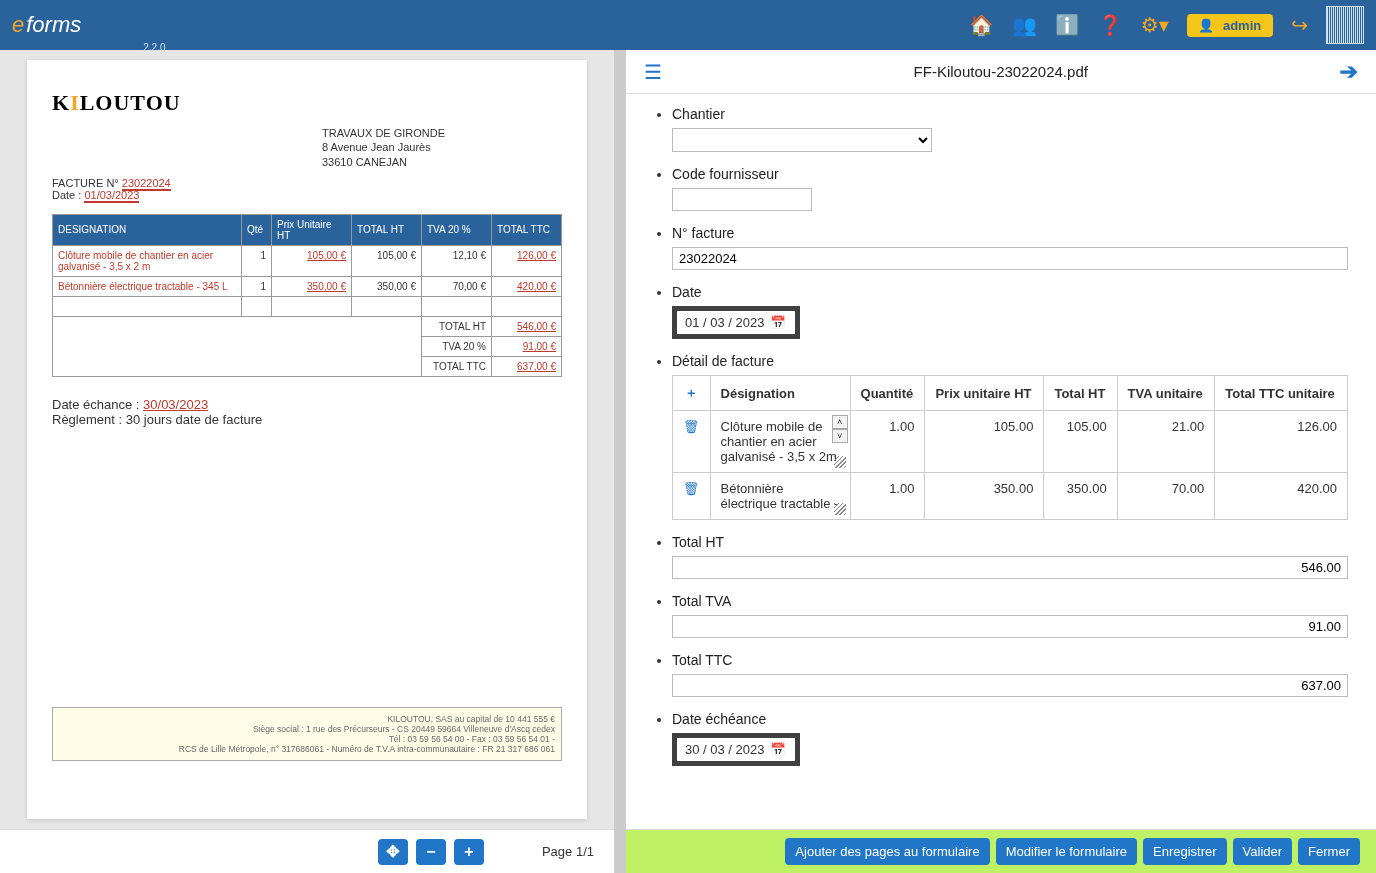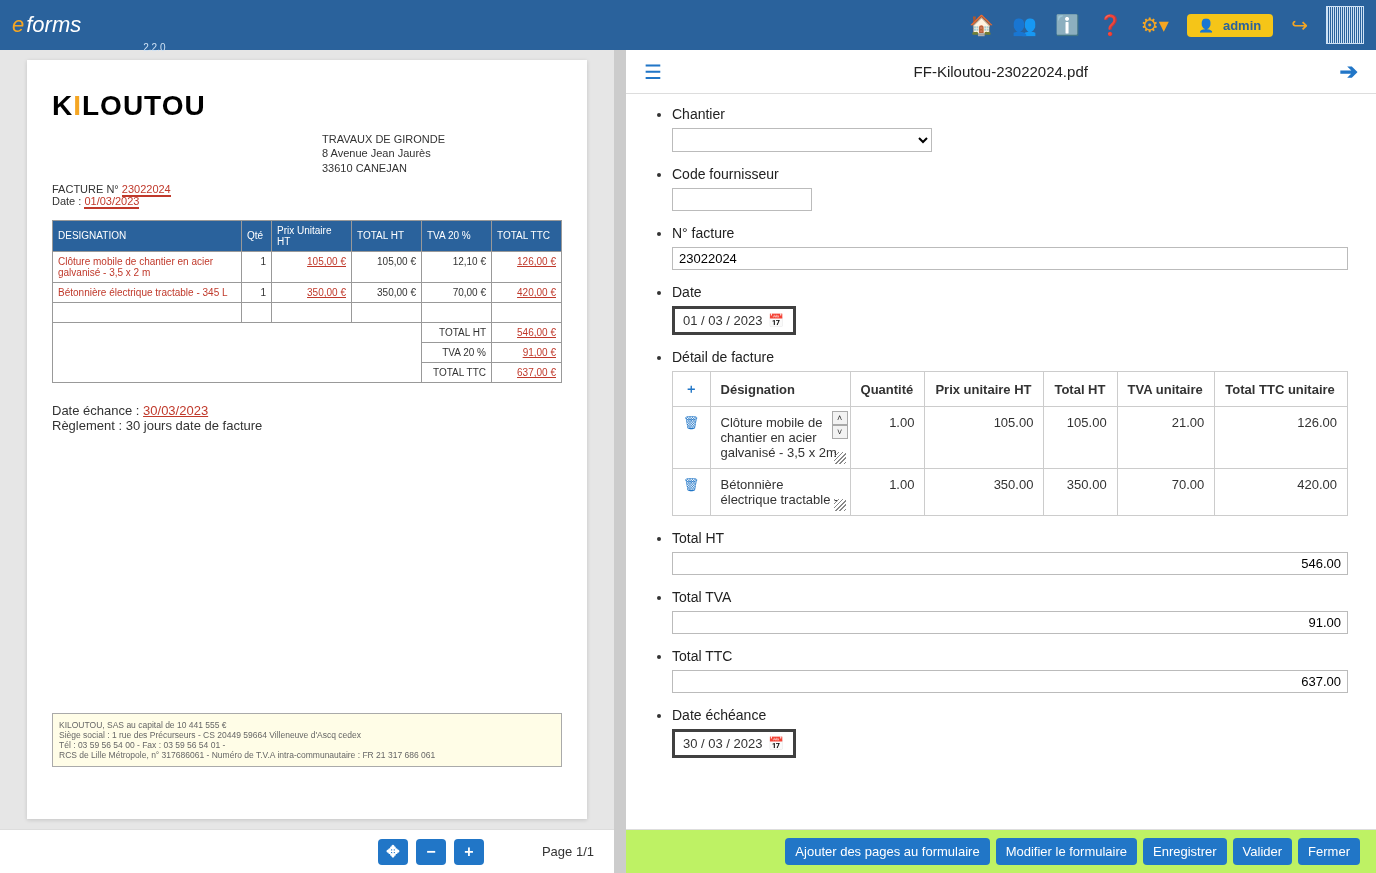--- a/index.html
+++ b/index.html
@@ -11,52 +11,52 @@
 .logo .forms { color: #fff; font-size: 22px; font-weight: 300; font-style: italic; }
 .logo .ver { color: #cde1f5; font-size: 10px; margin-left: 60px; position: relative; top: 19px; }
 .topbar-right { margin-left: auto; display: flex; align-items: center; gap: 18px; }
 .topbar-right .ticon { color: #f5a623; font-size: 20px; cursor: pointer; }
 .topbar-right .userbtn { background: #f5c518; color: #2a629c; border-radius: 4px; padding: 4px 12px; font-weight: bold; display: flex; align-items: center; gap: 8px; cursor: pointer; }
 .topbar-right .barcode { width: 38px; height: 38px; border: 1px solid #cde1f5; background: repeating-linear-gradient(90deg,#cde1f5 0 1px,transparent 1px 2px); }
 .main { flex: 1; display: flex; overflow: hidden; }
 .left { width: 614px; background: #e6e6e6; display: flex; flex-direction: column; }
 .doc-viewer { flex: 1; padding: 10px 20px; overflow: auto; display: flex; justify-content: center; }
 .doc-page { background: #fff; width: 560px; padding: 30px 25px 10px; font-size: 11px; position: relative; box-shadow: 0 1px 4px rgba(0,0,0,.15); }
-.doc-logo { font-family: Liberation Sans, sans-serif; font-size: 28px; letter-spacing: 1px; font-weight: 900; color: #000; }
+.doc-logo { font-family: Liberation Serif, serif; font-size: 22px; letter-spacing: 1px; font-weight: 900; color: #000; }
 .doc-logo .i { color: #f5a623; }
 .doc-addr { margin-top: 10px; margin-left: 270px; font-size: 11px; line-height: 1.3; }
 .doc-facture { margin-top: 8px; font-size: 11px; }
 .doc-facture .hl { color: #c0392b; border-bottom: 2px solid #c0392b; }
 .doc-table { width: 100%; border-collapse: collapse; margin-top: 13px; font-size: 10px; }
 .doc-table th { background: #2a629c; color: #fff; text-align: left; padding: 4px 5px; border: 1px solid #999; font-weight: normal; }
 .doc-table td { border: 1px solid #999; padding: 4px 5px; vertical-align: top; }
 .doc-table td.num { text-align: right; }
 .doc-table td.hl { color: #c0392b; }
 .doc-table td.hlnum { color: #c0392b; text-align: right; text-decoration: underline; }
 .doc-ech { margin-top: 20px; font-size: 13px; }
 .doc-ech .hl { color: #c0392b; text-decoration: underline; }
-.doc-footer { border: 1px solid #aaa; margin-top: 280px; padding: 6px; font-size: 8.5px; text-align: left; color: #666; background: #fffde7; }
+.doc-footer { border: 1px solid #aaa; margin-top: 280px; padding: 6px; font-size: 8.5px; text-align: right; color: #666; background: #fffde7; }
 .left-footer { height: 44px; background: #fff; display: flex; align-items: center; justify-content: flex-end; padding: 0 20px; gap: 8px; border-top: 1px solid #ddd; }
 .pgbtn { background: #2176c7; color: #fff; border: none; width: 30px; height: 26px; border-radius: 4px; font-size: 16px; cursor: pointer; font-weight: bold; }
 .pagelbl { margin-left: 50px; font-size: 13px; color: #333; }
 .right { flex: 1; display: flex; flex-direction: column; border-left: 12px solid #ccc; }
 .right-head { height: 44px; display: flex; align-items: center; padding: 0 18px; border-bottom: 1px solid #ddd; }
 .right-head .menuicon { color: #2176c7; font-size: 20px; cursor: pointer; }
 .right-head .fname { flex: 1; text-align: center; font-size: 15px; color: #222; }
 .right-head .arrow { color: #2176c7; font-size: 22px; cursor: pointer; font-weight: bold; }
 .right-body { flex: 1; overflow: auto; padding: 12px 28px 20px 28px; }
 .right-body ul { list-style: disc; padding-left: 18px; }
 .right-body li { margin-bottom: 14px; }
 .right-body li > .lab { font-size: 14px; color: #222; margin-bottom: 6px; display: block; }
 .right-body select, .right-body input.tf { border: 1px solid #bbb; padding: 3px 6px; font-size: 13px; background: #fff; }
 .right-body select { width: 260px; height: 24px; }
 .right-body input.tf.small { width: 140px; }
 .right-body input.tf.wide { width: 100%; }
 .right-body input.tf.rnum { width: 100%; text-align: right; padding-left: 36px; }
-.datebox { border: 3px solid #404040; padding: 4px 8px; display: inline-flex; align-items: center; gap: 6px; font-size: 13px; }
+.datebox { border: 5px solid #404040; padding: 4px 8px; display: inline-flex; align-items: center; gap: 6px; font-size: 13px; }
 .dettbl { width: 100%; border-collapse: collapse; font-size: 13px; margin-top: 4px; }
 .dettbl th { border: 1px solid #ccc; padding: 8px 10px; text-align: left; background: #fff; font-weight: bold; }
 .dettbl th.rnum { text-align: left; }
 .dettbl td { border: 1px solid #ccc; padding: 8px 10px; vertical-align: top; }
 .dettbl td.rnum { text-align: right; }
 .dettbl td.icon { width: 36px; text-align: center; color: #2176c7; cursor: pointer; }
 .dettbl th.icon { width: 36px; text-align: center; color: #2176c7; }
 .dettbl td.desg { position: relative; width: 140px; }
 .stepper { position: absolute; right: 2px; top: 4px; display: flex; flex-direction: column; }
 .stepper span { width: 16px; height: 14px; border: 1px solid #aaa; font-size: 9px; text-align: center; line-height: 12px; background: #f3f3f3; cursor: pointer; }

